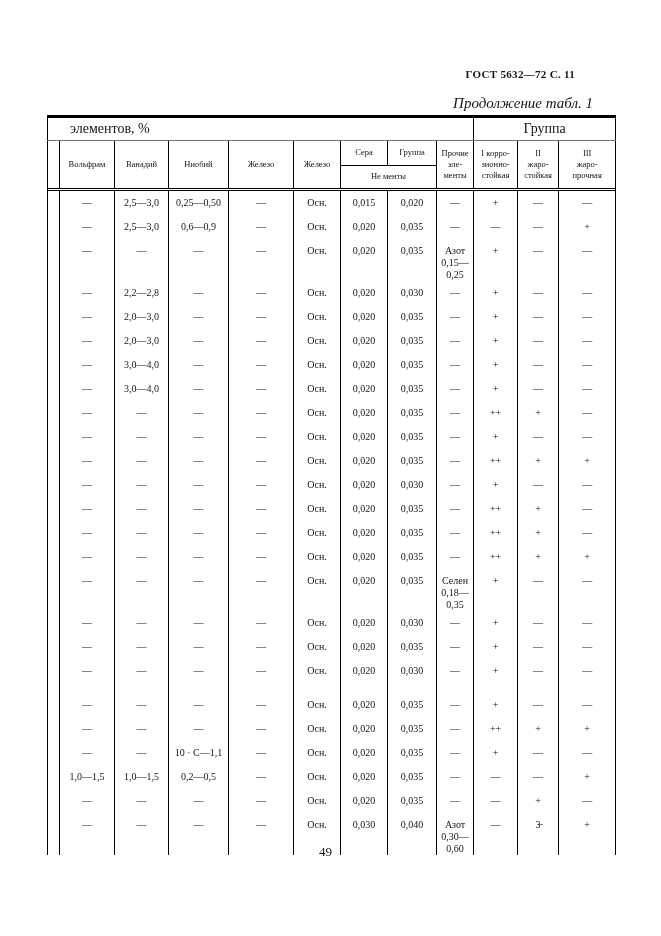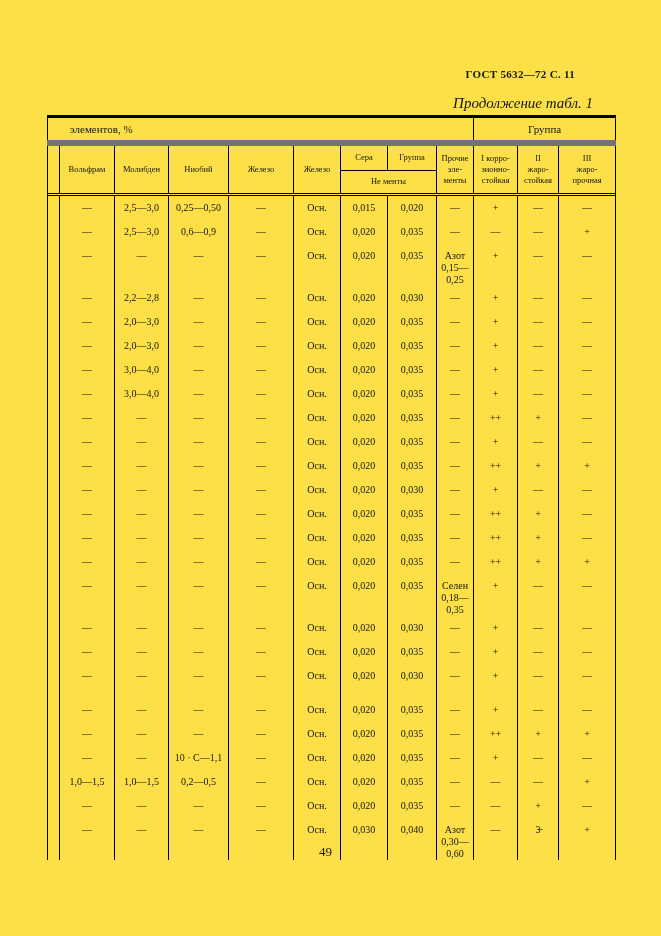--- a/index.html
+++ b/index.html
@@ -1,19 +1,19 @@
 <!DOCTYPE html>
 <html><head>
 <meta charset="utf-8">
 <style>
   html, body { margin: 0; padding: 0; background: #e8e8e8; }
   .page {
     position: relative;
     width: 661px; height: 936px;
-    background: #fde047;
+    background: #ffffff;
     font-family: "Liberation Serif", serif;
     color: #151515;
     overflow: hidden;
   }
   .doc-ref {
     position: absolute; top: 68px; right: 86px;
     font-weight: bold; font-size: 11px; letter-spacing: 0.3px;
   }
   .caption {
     position: absolute; top: 95px; right: 68px;
@@ -24,22 +24,22 @@
     width: 568px;
     border-collapse: collapse; table-layout: fixed;
     border-top: 3px solid #000;
     border-left: 1px solid #000;
     border-right: 1px solid #000;
     border-bottom: none;
   }
   table.gost td { border-left: 1px solid #000; }
   
   td.hA {
-    font-size: 11px; height: 22px;
-    border-bottom: 6px solid #737373;
+    font-size: 14px; height: 22px;
+    border-bottom: 1px solid #737373;
     text-align: center; vertical-align: middle;
     padding: 0 2px;
   }
   td.hA.left { text-align: left; padding-left: 22px; }
   
   td.hB {
     font-size: 8.5px; line-height: 1.3;
     text-align: center; vertical-align: middle;
     white-space: pre-line;
     padding: 2px 1px;
@@ -91,21 +91,21 @@
         <col style="width:57px">
     </colgroup>
     <thead>
       <tr>
         <td class="hA left" colspan="9">элементов,  %</td>
         <td class="hA" colspan="3">Группа</td>
       </tr>
       <tr class="hrow2">
         <td class="hB" rowspan="2"></td>
         <td class="hB" rowspan="2">Вольфрам</td>
-        <td class="hB" rowspan="2">Молибден</td>
+        <td class="hB" rowspan="2">Ванадий</td>
         <td class="hB" rowspan="2">Ниобий</td>
         <td class="hB" rowspan="2">Железо</td>
         <td class="hB" rowspan="2">Железо</td>
         <td class="hB sub">Сера</td>
         <td class="hB sub">Группа</td>
         <td class="hB" rowspan="2">Прочие
 эле-
 менты</td>
         <td class="hB" rowspan="2">I корро-
 зионно-

